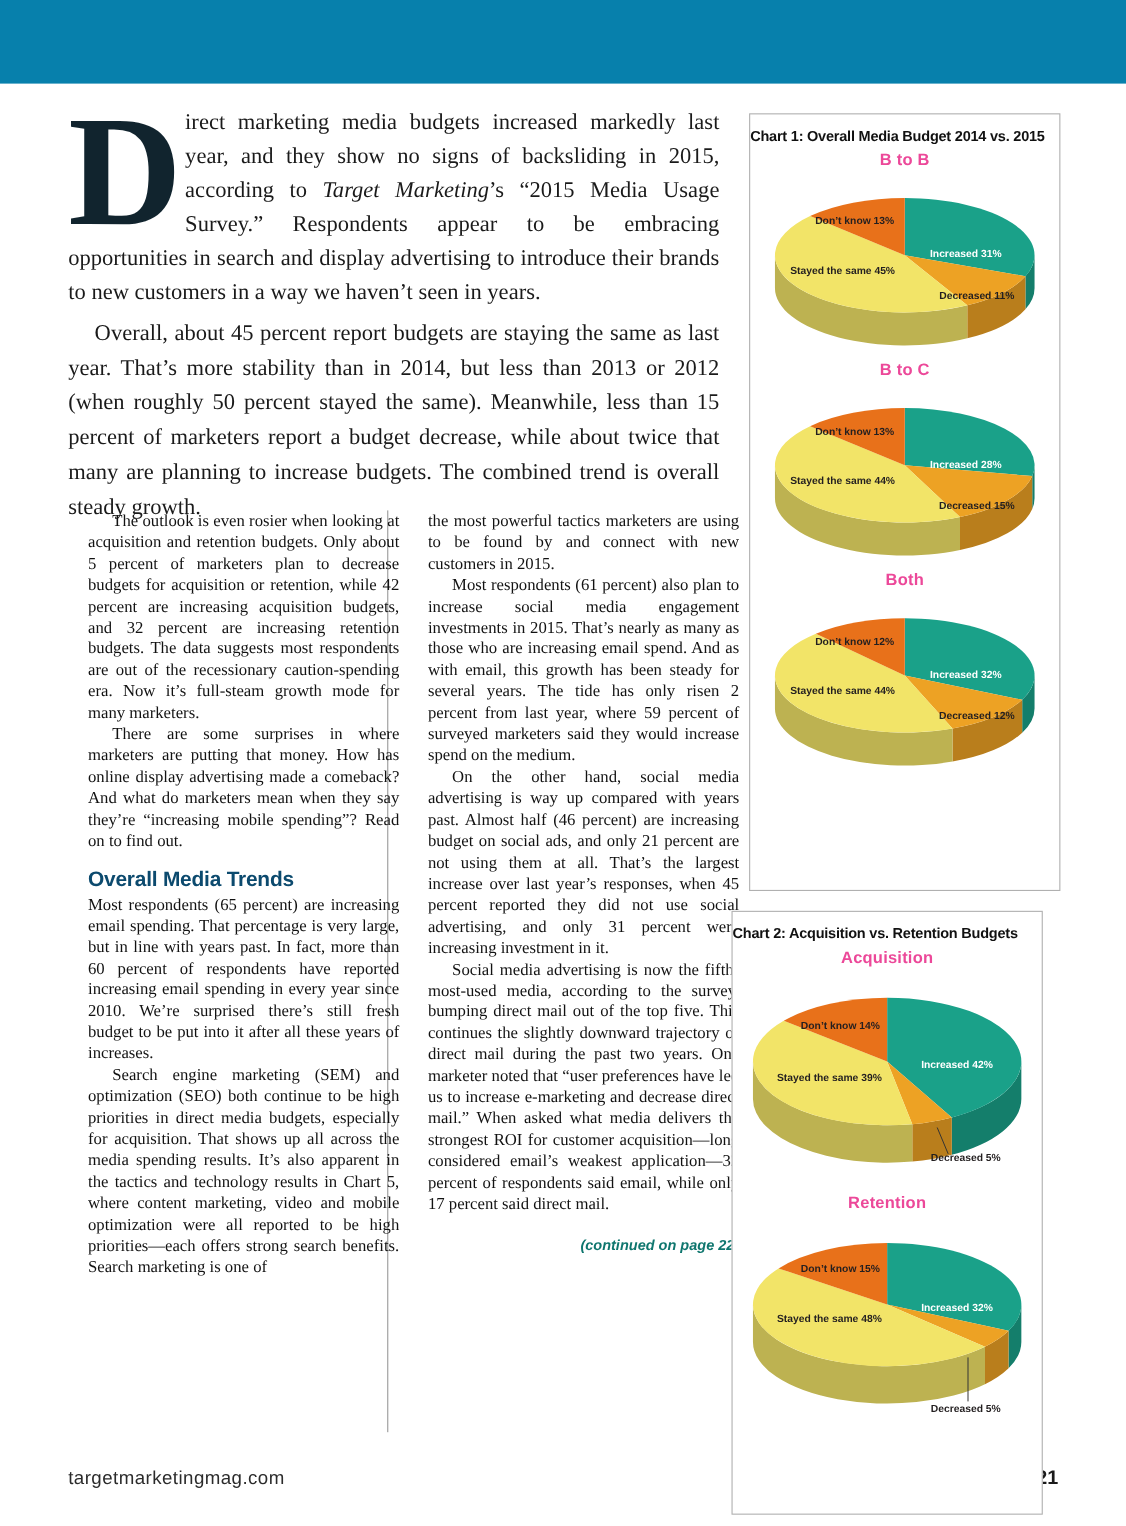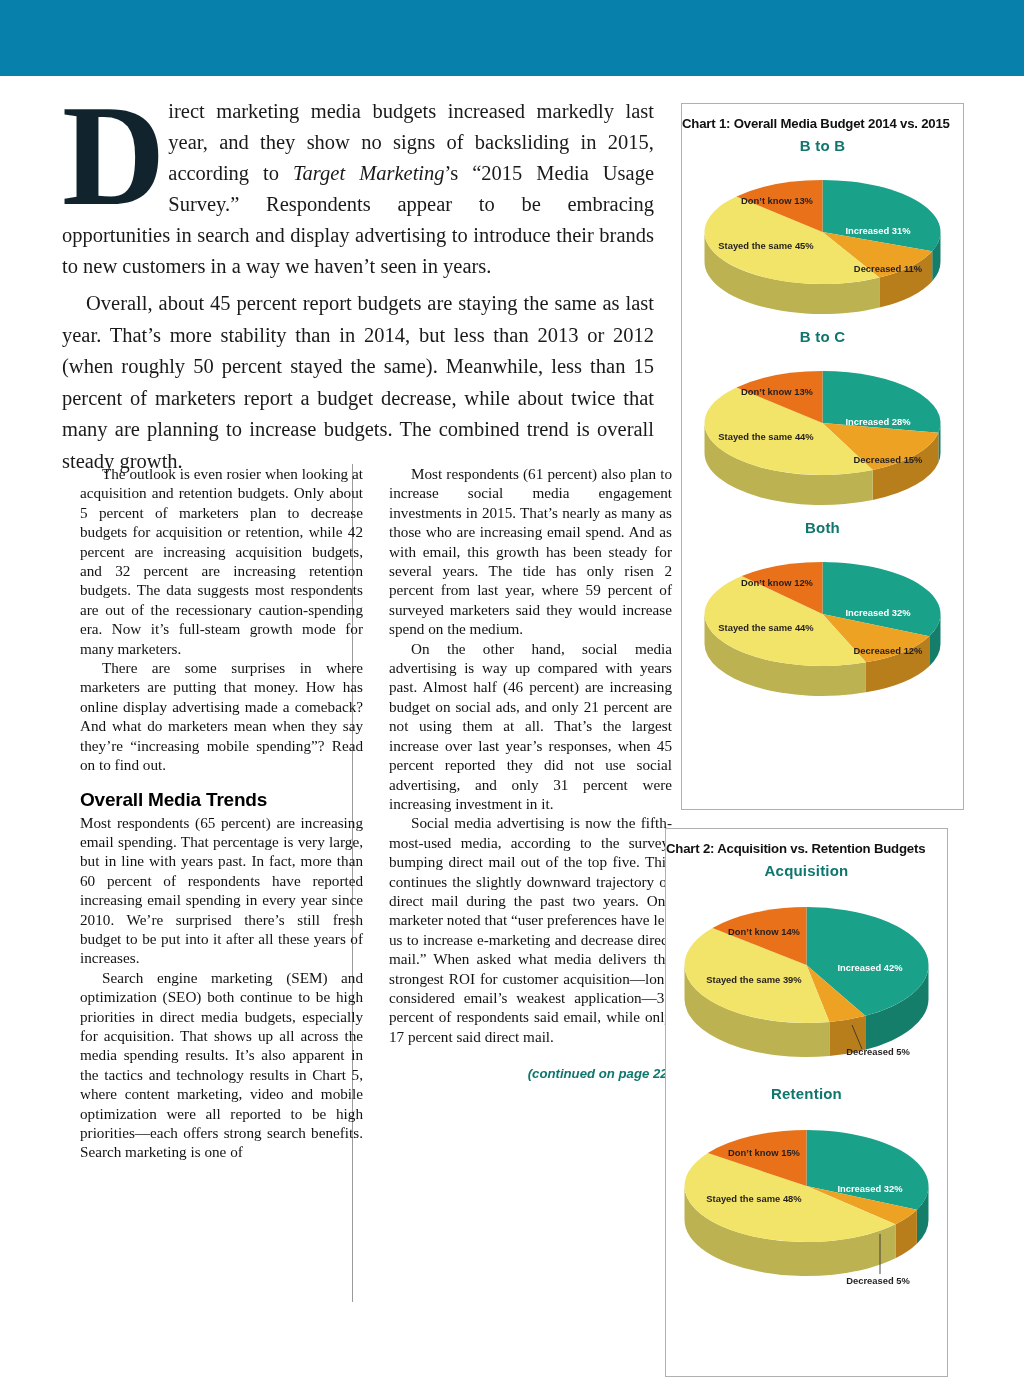--- a/index.html
+++ b/index.html
@@ -57,21 +57,21 @@
   }
   .col.left{left:0;}
   .col.right{left:309px;}
   .col p{margin:0;text-indent:22px;}
   .col p.noind{text-indent:0;}
   .subhead{
     font-family:"Liberation Sans", sans-serif;
     font-weight:bold;
     font-size:19px;
     line-height:22px;
-    color:#000000;
+    color:#0c4a6e;
     margin:14px 0 2px 0;
     letter-spacing:-0.2px;
   }
   .continued{
     font-family:"Liberation Sans", sans-serif;
     font-style:italic;
     font-weight:bold;
     font-size:13.2px;
     text-align:right;
     margin-top:18px;
@@ -111,21 +111,21 @@
     font-size:13.2px;
     color:#111;
     text-align:left;
     margin-top:12px;
     letter-spacing:-0.2px;
   }
   .pie-title{
     font-family:"Liberation Sans", sans-serif;
     font-weight:bold;
     font-size:15px;
-    color:#0f766e;
+    color:#ec4899;
     text-align:center;
     letter-spacing:0.2px;
   }
   .pie-svg{display:block;margin:0 auto;}
   .pielabel{
     font-family:"Liberation Sans", sans-serif;
     font-weight:bold;
     font-size:9.4px;
   }
   .pielabel.light{fill:#ffffff;}
@@ -149,27 +149,32 @@
 
   <div class="cols">
     <div class="col left">
       <p>The outlook is even rosier when looking at acquisition and retention budgets. Only about 5 percent of marketers plan to decrease budgets for acquisition or retention, while 42 percent are increasing acquisition budgets, and 32 percent are increasing retention budgets. The data suggests most respondents are out of the recessionary caution-spending era. Now it’s full-steam growth mode for many marketers.</p>
       <p>There are some surprises in where marketers are putting that money. How has online display advertising made a comeback? And what do marketers mean when they say they’re “increasing mobile spending”? Read on to find out.</p>
       <div class="subhead">Overall Media Trends</div>
       <p class="noind">Most respondents (65 percent) are increasing email spending. That percentage is very large, but in line with years past. In fact, more than 60 percent of respondents have reported increasing email spending in every year since 2010. We’re surprised there’s still fresh budget to be put into it after all these years of increases.</p>
       <p>Search engine marketing (SEM) and optimization (SEO) both continue to be high priorities in direct media budgets, especially for acquisition. That shows up all across the media spending results. It’s also apparent in the tactics and technology results in Chart 5, where content marketing, video and mobile optimization were all reported to be high priorities—each offers strong search benefits. Search marketing is one of</p>
     </div>
     <div class="col right">
+      <p class="noind">the most powerful tactics marketers are using to be found by and connect with new customers in 2015.</p>
       <p>Most respondents (61 percent) also plan to increase social media engagement investments in 2015. That’s nearly as many as those who are increasing email spend. And as with email, this growth has been steady for several years. The tide has only risen 2 percent from last year, where 59 percent of surveyed marketers said they would increase spend on the medium.</p>
       <p>On the other hand, social media advertising is way up compared with years past. Almost half (46 percent) are increasing budget on social ads, and only 21 percent are not using them at all. That’s the largest increase over last year’s responses, when 45 percent reported they did not use social advertising, and only 31 percent were increasing investment in it.</p>
       <p>Social media advertising is now the fifth-most-used media, according to the survey, bumping direct mail out of the top five. This continues the slightly downward trajectory of direct mail during the past two years. One marketer noted that “user preferences have led us to increase e-marketing and decrease direct mail.” When asked what media delivers the strongest ROI for customer acquisition—long considered email’s weakest application—32 percent of respondents said email, while only 17 percent said direct mail.</p>
       <div class="continued">(continued on page 22)</div>
     </div>
   </div>
 
+  <div class="footer">
+    <span class="footer-url">targetmarketingmag.com</span>
+    <span class="footer-page">21</span>
+  </div>
 
   <div class="chartbox" id="chartbox1">
     <div class="chart-title">Chart 1:  Overall Media Budget 2014 vs. 2015</div>
     <div id="c1-pies">
         <div class="pie-title" style="margin-top: 6px;">B to B</div>
         <div>
           <svg width="281" height="168" class="pie-svg">
             <g>
               <path d="M258.5,78 A118,52 0 0 1 250.21362533481368,97.14247673960325 L250.21362533481368,127.14247673960325 A118,52 0 0 0 258.5,108 Z" fill="rgb(20,126,107)"></path>
               <path d="M250.21362533481368,97.14247673960325 A118,52 0 0 1 197.34693354400244,123.5679473622809 L197.34693354400244,153.5679473622809 A118,52 0 0 0 250.21362533481368,127.14247673960325 Z" fill="rgb(185,126,28)"></path>

